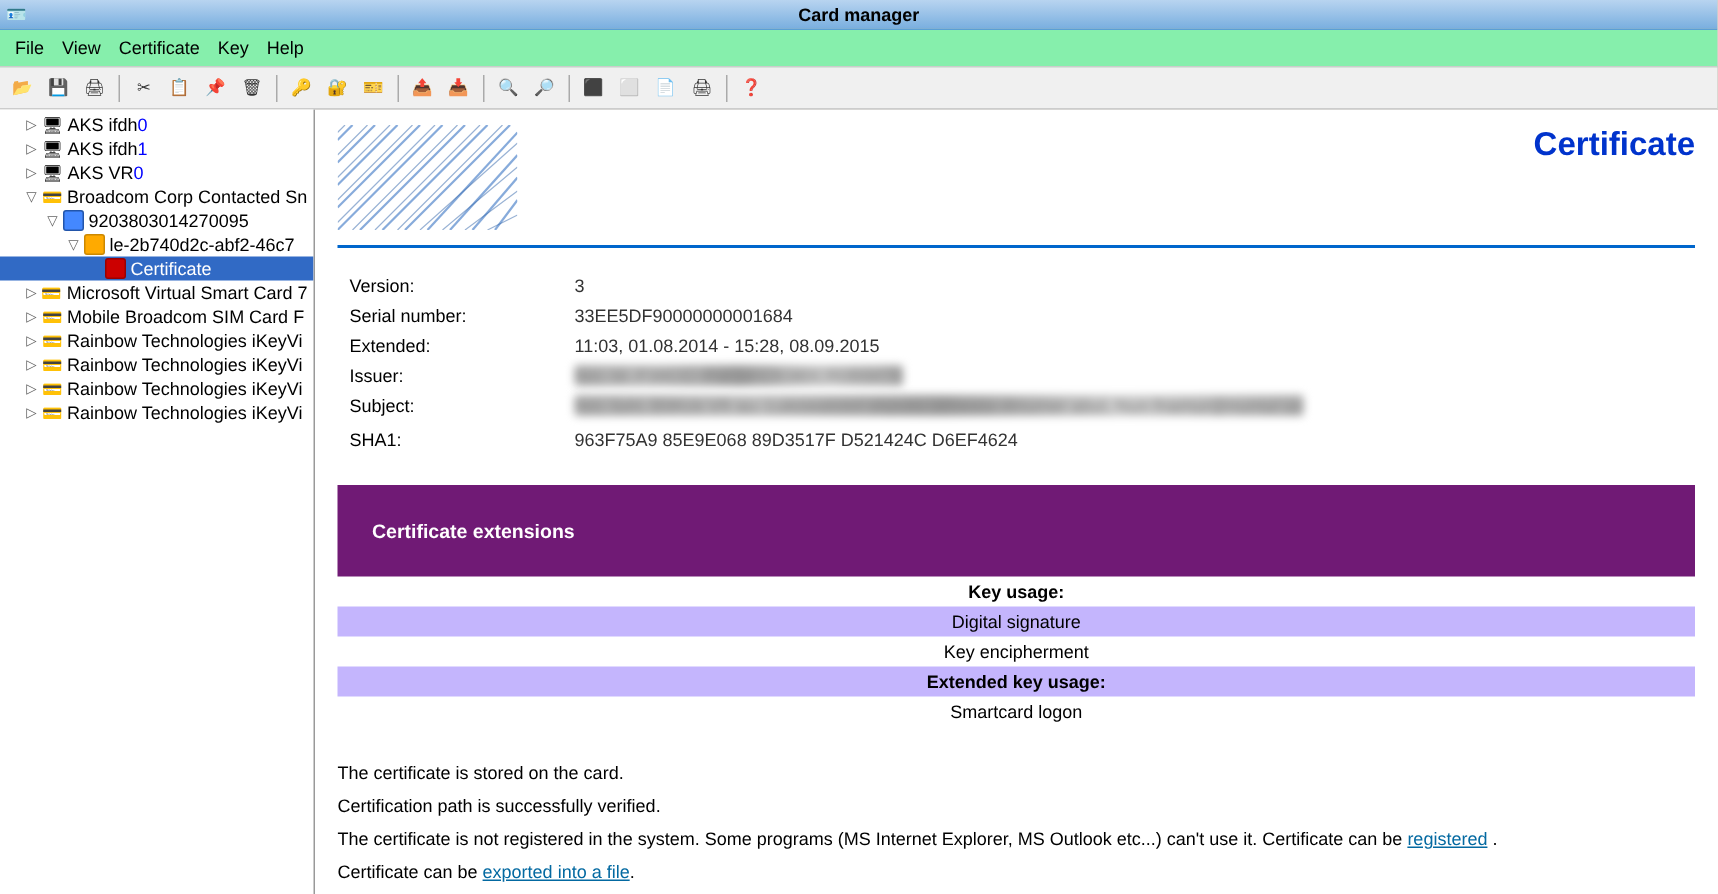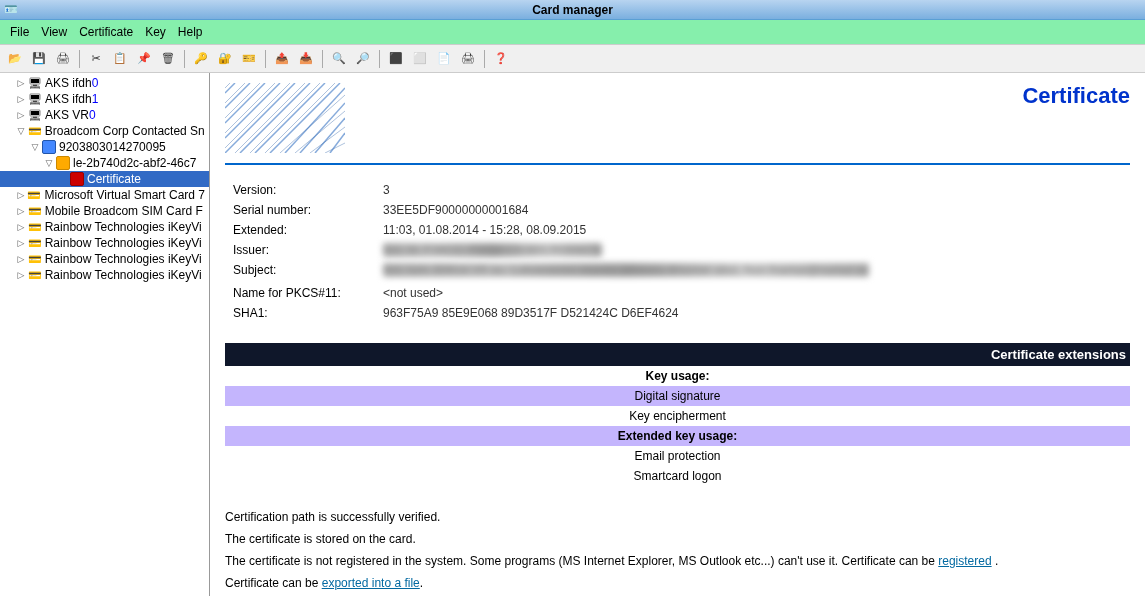--- a/index.html
+++ b/index.html
@@ -199,24 +199,24 @@
       border-radius: 2px;
       display: inline-block;
     }
 
     
     .cert-extensions {
       margin-bottom: 15px;
     }
 
     .ext-header {
-      background: #0f172a;
+      background: #701a75;
       color: #fff;
-      text-align: right;
-      padding: 4px;
+      text-align: left;
+      padding: 23px;
       font-weight: bold;
       font-size: 13px;
     }
 
     .ext-row {
       padding: 3px 10px;
       font-size: 12px;
       text-align: center;
     }
 
@@ -444,43 +444,38 @@
           <span class="blurred">hzc. bl. F38CC· Füt [ul·Ch I40CR0Bθ#7B</span>
         </td>
       </tr>
       <tr>
         <td>Subject:</td>
         <td>
           <span class="blurred" style="max-width:600px;overflow:hidden;display:inline-block;">hzc. lum. B9Kck Vfr au. Lukowatotol obputo, othwata dtnumer abul, Nun fnamur@numur uv</span>
         </td>
       </tr>
       <tr>
-        <td>Name for PKCS#11:</td>
-        <td>&lt;not used&gt;</td>
-      </tr>
-      <tr>
         <td>SHA1:</td>
         <td>963F75A9 85E9E068 89D3517F D521424C D6EF4624</td>
       </tr>
     </tbody>
       </table>
 
     <div class="cert-extensions">
       <div class="ext-header">Certificate extensions</div>
       <div class="ext-row label">Key usage:</div>
       <div class="ext-row alt">Digital signature</div>
       <div class="ext-row">Key encipherment</div>
       <div class="ext-row alt label">Extended key usage:</div>
-      <div class="ext-row">Email protection</div>
       <div class="ext-row">Smartcard logon</div>
     </div>
 
     <div class="status-section">
+      <div class="status-line">The certificate is stored on the card.</div>
       <div class="status-line">Certification path is successfully verified.</div>
-      <div class="status-line">The certificate is stored on the card.</div>
       <div class="status-line">
         <span>The certificate is not registered in the system. Some programs (MS Internet Explorer, MS Outlook etc...) can't use it. Certificate can be </span><a class="link-text">registered</a><span> .</span>
       </div>
       <div class="status-line">
         <span>Certificate can be </span><a class="link-text">exported into a file</a><span>.</span>
       </div>
     </div>
 
   </div>
 

